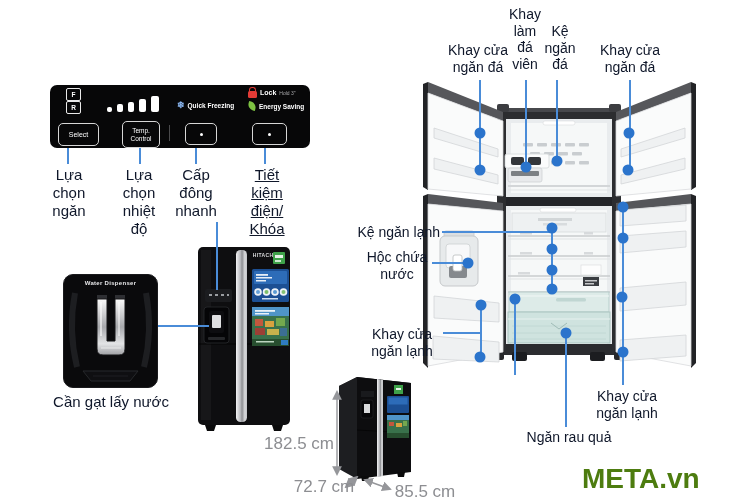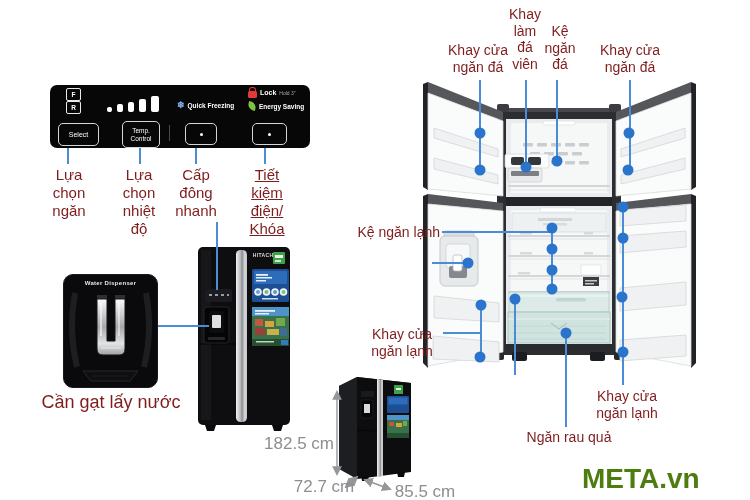--- a/index.html
+++ b/index.html
@@ -1,20 +1,20 @@
 <!DOCTYPE html>
 <html><head>
 <meta charset="utf-8">
 <style>
   html,body{margin:0;padding:0;background:#fff;}
   #page{position:relative;width:750px;height:500px;background:#fff;overflow:hidden;
         font-family:"Liberation Sans",sans-serif;}
   .abs{position:absolute;}
   svg{display:block;}
-  .co{position:absolute;font-size:14px;line-height:16.5px;color:#7f1d1d;text-align:center;white-space:pre-line;}
+  .co{position:absolute;font-size:14px;line-height:16.5px;color:#0f172a;text-align:center;white-space:pre-line;}
   .co-panel{font-size:15px;line-height:18px;}
   .co-right{text-align:right;}
   .dim{position:absolute;font-size:17px;line-height:20px;color:#8d8e92;white-space:pre-line;}
   
   #cpanel{position:absolute;left:50px;top:85px;width:260px;height:63px;background:#070708;border-radius:7px;}
   .frbox{position:absolute;width:13px;height:11px;border:1px solid #e9e9e9;border-radius:2px;color:#fff;
          font-size:6.5px;font-weight:bold;line-height:11px;text-align:center;}
   .bars{position:absolute;left:57px;top:10px;display:flex;align-items:flex-end;gap:5px;height:17px;}
   .bars span{display:block;background:#fff;border-radius:2px;}
   .pbtn{position:absolute;border:1.2px solid #d6d6d6;border-radius:5px;color:#fff;
@@ -384,27 +384,29 @@
   <div class="co" style="left:500px;top:6px;width:50px;">Khay
 làm
 đá
 viên</div>
   <div class="co" style="left:538px;top:23px;width:44px;">Kệ
 ngăn
 đá</div>
   <div class="co" style="left:590px;top:42px;width:80px;">Khay cửa
 ngăn đá</div>
   <div class="co co-right" style="left:340px;top:224px;width:100px;">Kệ ngăn lạnh</div>
+  <div class="co" style="left:357px;top:249px;width:80px;">Hộc chứa
+nước</div>
   <div class="co" style="left:357px;top:326px;width:90px;">Khay cửa
 ngăn lạnh</div>
   <div class="co" style="left:582px;top:388px;width:90px;">Khay cửa
 ngăn lạnh</div>
   <div class="co" style="left:514px;top:429px;width:110px;">Ngăn rau quả</div>
 
-  <div class="co" style="left:41px;top:394px;width:140px;font-size:18px;">Cần gạt lấy nước</div>
+  <div class="co" style="left:41px;top:394px;width:140px;font-size:15px;">Cần gạt lấy nước</div>
 
   <div class="dim" style="left:248px;top:434px;width:86px;text-align:right;">182.5 cm</div>
   <div class="dim" style="left:286px;top:477px;width:76px;text-align:center;">72.7 cm</div>
   <div class="dim" style="left:387px;top:482px;width:76px;text-align:center;">85.5 cm</div>
 
   <div id="watermark">META.vn</div>
 
 </div>
 
 </body></html>

